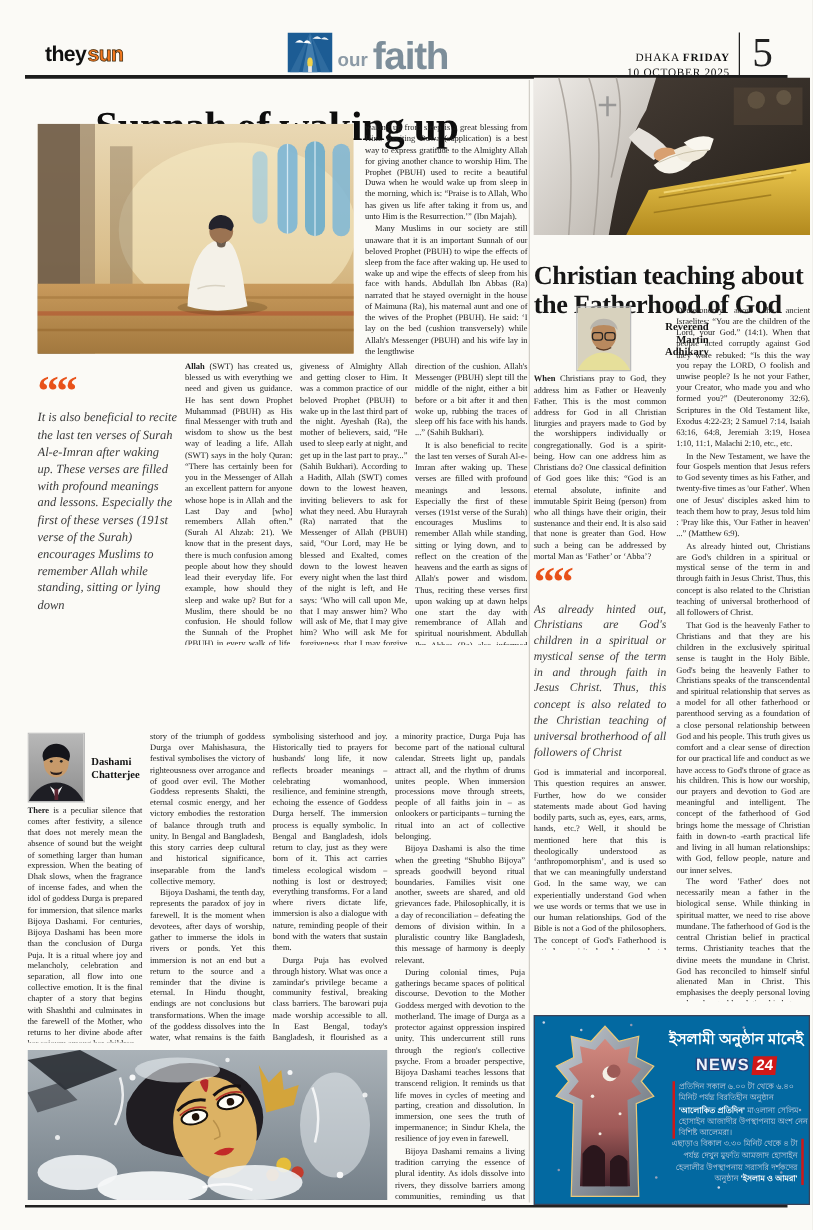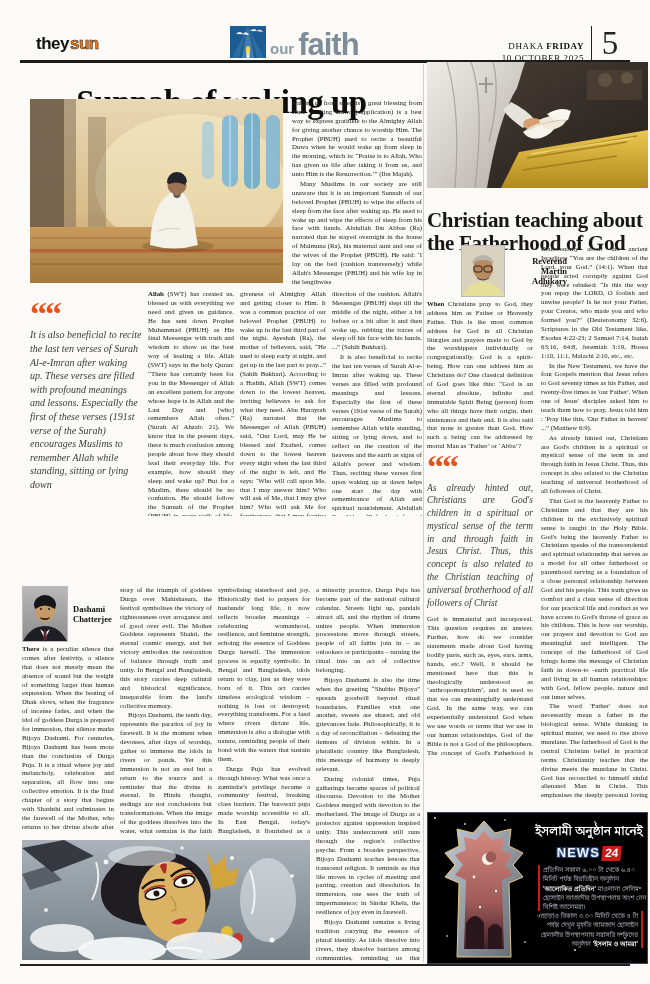--- a/index.html
+++ b/index.html
@@ -50,21 +50,21 @@
   .chr-pull .pullquote{font-size:9.4px;}
   
   .bij-title{position:absolute;left:22px;top:522px;width:400px;font-size:27px;font-weight:700;line-height:1.07;letter-spacing:-.3px;color:#0f0f0f;}
   .bij-col1{left:22px;top:586px;width:92px;height:248px;}
   .bij-col2{left:120px;top:586px;width:92px;height:248px;}
   .bij-col3{left:218px;top:586px;width:92px;height:248px;}
   .bij-col4{left:316px;top:586px;width:104px;height:376px;}
   .bij-photo{position:absolute;left:22px;top:840px;width:288px;height:120px;}
   .bij-author{margin-bottom:3px;}
   
-  .ad{position:absolute;left:427px;top:812px;width:221px;height:152px;background:#000000;
+  .ad{position:absolute;left:427px;top:812px;width:221px;height:152px;background:#0369a1;
       border:1px solid #3a4258;box-sizing:border-box;overflow:hidden;
       font-family:"Liberation Sans",sans-serif;}
   .ad .stars{position:absolute;left:6px;top:4px;width:2px;height:2px;border-radius:50%;background:#cfd6e6;
       box-shadow:30px 6px 0 #b9c2d6,70px 2px 0 #8f99b2,120px 10px 0 #cfd6e6,160px 4px 0 #9aa4bc,
       200px 14px 0 #cfd6e6,12px 118px 0 #8f99b2,40px 128px 0 #cfd6e6,90px 124px 0 #9aa4bc,
       140px 132px 0 #cfd6e6,190px 120px 0 #8f99b2,205px 70px 0 #9aa4bc;}
   .ad-arch{position:absolute;left:8px;top:6px;width:96px;height:140px;}
   .ad-title{position:absolute;left:106px;top:12px;width:110px;text-align:center;color:#fff;
       font-weight:700;font-size:12px;line-height:1.1;}
   .ad-logo{position:absolute;left:106px;top:30px;width:110px;text-align:center;}

